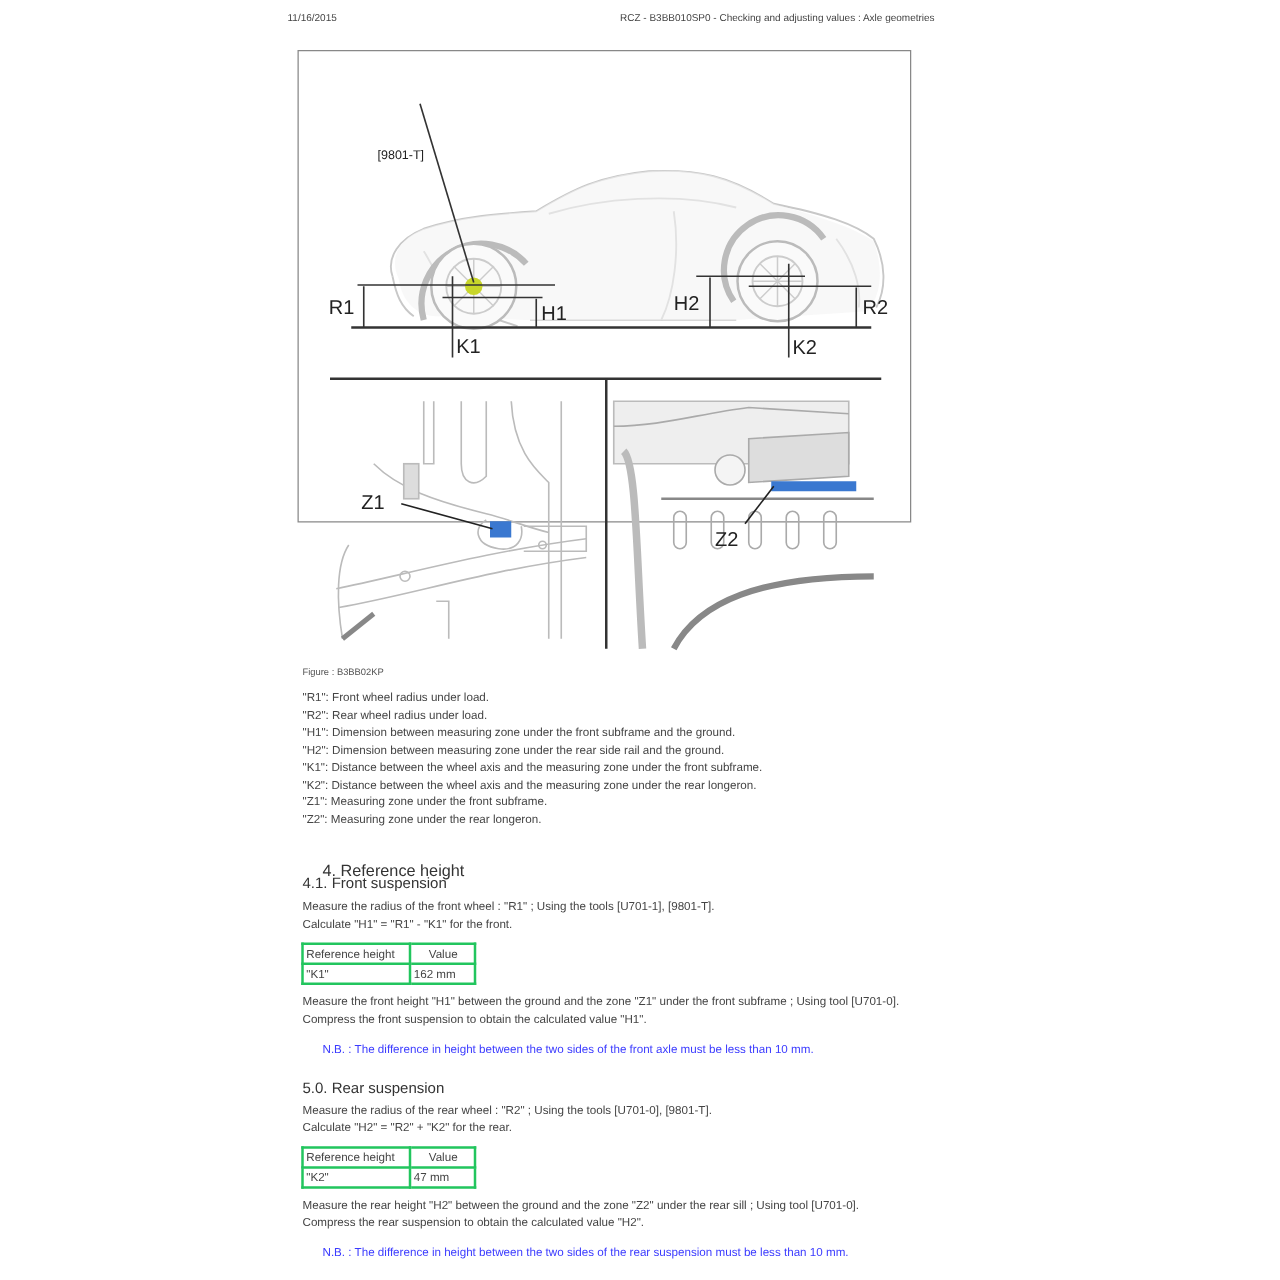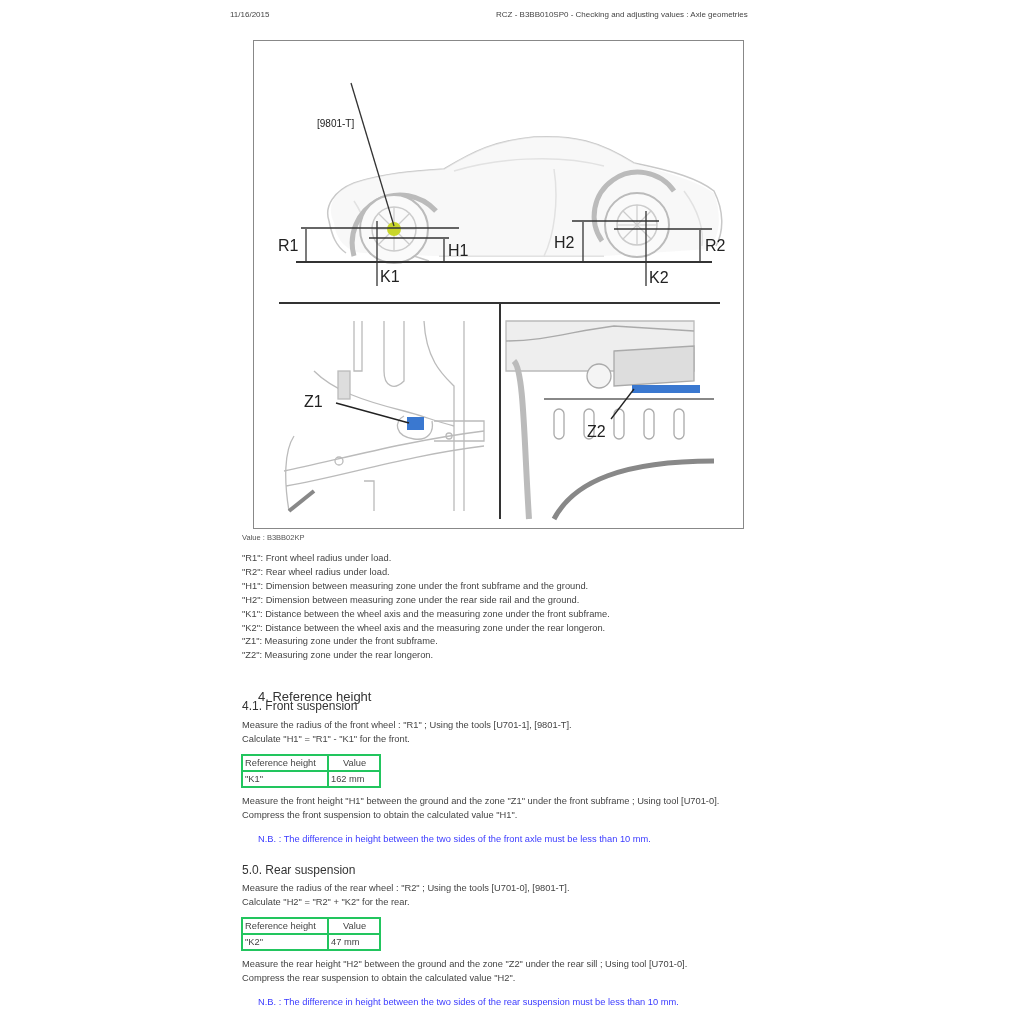--- a/index.html
+++ b/index.html
@@ -1,21 +1,21 @@
 <!DOCTYPE html>
 <html><head>
 <meta charset="utf-8">
 <style>
   html, body { margin: 0; padding: 0; background: #ffffff; }
   body { width: 1024px; height: 1024px; position: relative; overflow: hidden;
          font-family: "Liberation Sans", sans-serif; color: #333; }
   .hdr { position: absolute; top: 10px; font-size: 8px; color: #444; }
   .hdr-date { left: 230px; }
   .hdr-title { left: 496px; }
-  .figure { position: absolute; left: 253px; top: 40px; width: 491px; height: 489px;
+  .figure { position: absolute; left: 238px; top: 40px; width: 491px; height: 378px;
             border: 1.5px solid #888; box-sizing: border-box; background: #fff; }
   .figure svg { position: absolute; left: 0; top: 0; }
   .caption { position: absolute; left: 242px; top: 533px; font-size: 7.5px; color: #555; }
   .legend { position: absolute; left: 242px; top: 552px; font-size: 9.3px; line-height: 13.9px; color: #444; }
   .legend div { white-space: nowrap; }
   h2 { position: absolute; left: 242px; top: 673px; margin: 16px; font-size: 13px; font-weight: normal; color: #333; }
   h3 { position: absolute; left: 242px; margin: 0; font-size: 12px; font-weight: normal; color: #333; }
   .para { position: absolute; left: 242px; font-size: 9.3px; line-height: 14px; color: #444; white-space: nowrap; }
   .nb { position: absolute; left: 246px; font-size: 9.3px; color: #3b3bff; white-space: nowrap; padding-left: 12px; }
   table.ref { position: absolute; left: 241px; border-collapse: collapse; font-size: 9.3px; color: #444; }
@@ -131,21 +131,21 @@
       <rect x="390" y="368" width="10" height="30" rx="5"></rect>
       <rect x="420" y="368" width="10" height="30" rx="5"></rect>
       <path d="M300 478 C320 440 370 420 460 420" stroke="#888" stroke-width="5"></path>
     </g>
     <rect x="378" y="344" width="68" height="8" fill="#3a78d0"></rect>
     <line x1="380" y1="348" x2="357" y2="378" stroke="#222" stroke-width="1.3"></line>
     <text class="lbl" x="333" y="396" font-size="16">Z2</text>
   </svg>
 </div>
 
-<div class="caption">Value : B3BB02KP</div>
+<div class="caption">Figure : B3BB02KP</div>
 
 <div class="legend">
   <div>"R1": Front wheel radius under load.</div>
   <div>"R2": Rear wheel radius under load.</div>
   <div>"H1": Dimension between measuring zone under the front subframe and the ground.</div>
   <div>"H2": Dimension between measuring zone under the rear side rail and the ground.</div>
   <div>"K1": Distance between the wheel axis and the measuring zone under the front subframe.</div>
   <div>"K2": Distance between the wheel axis and the measuring zone under the rear longeron.</div>
   <div>"Z1": Measuring zone under the front subframe.</div>
   <div>"Z2": Measuring zone under the rear longeron.</div>

